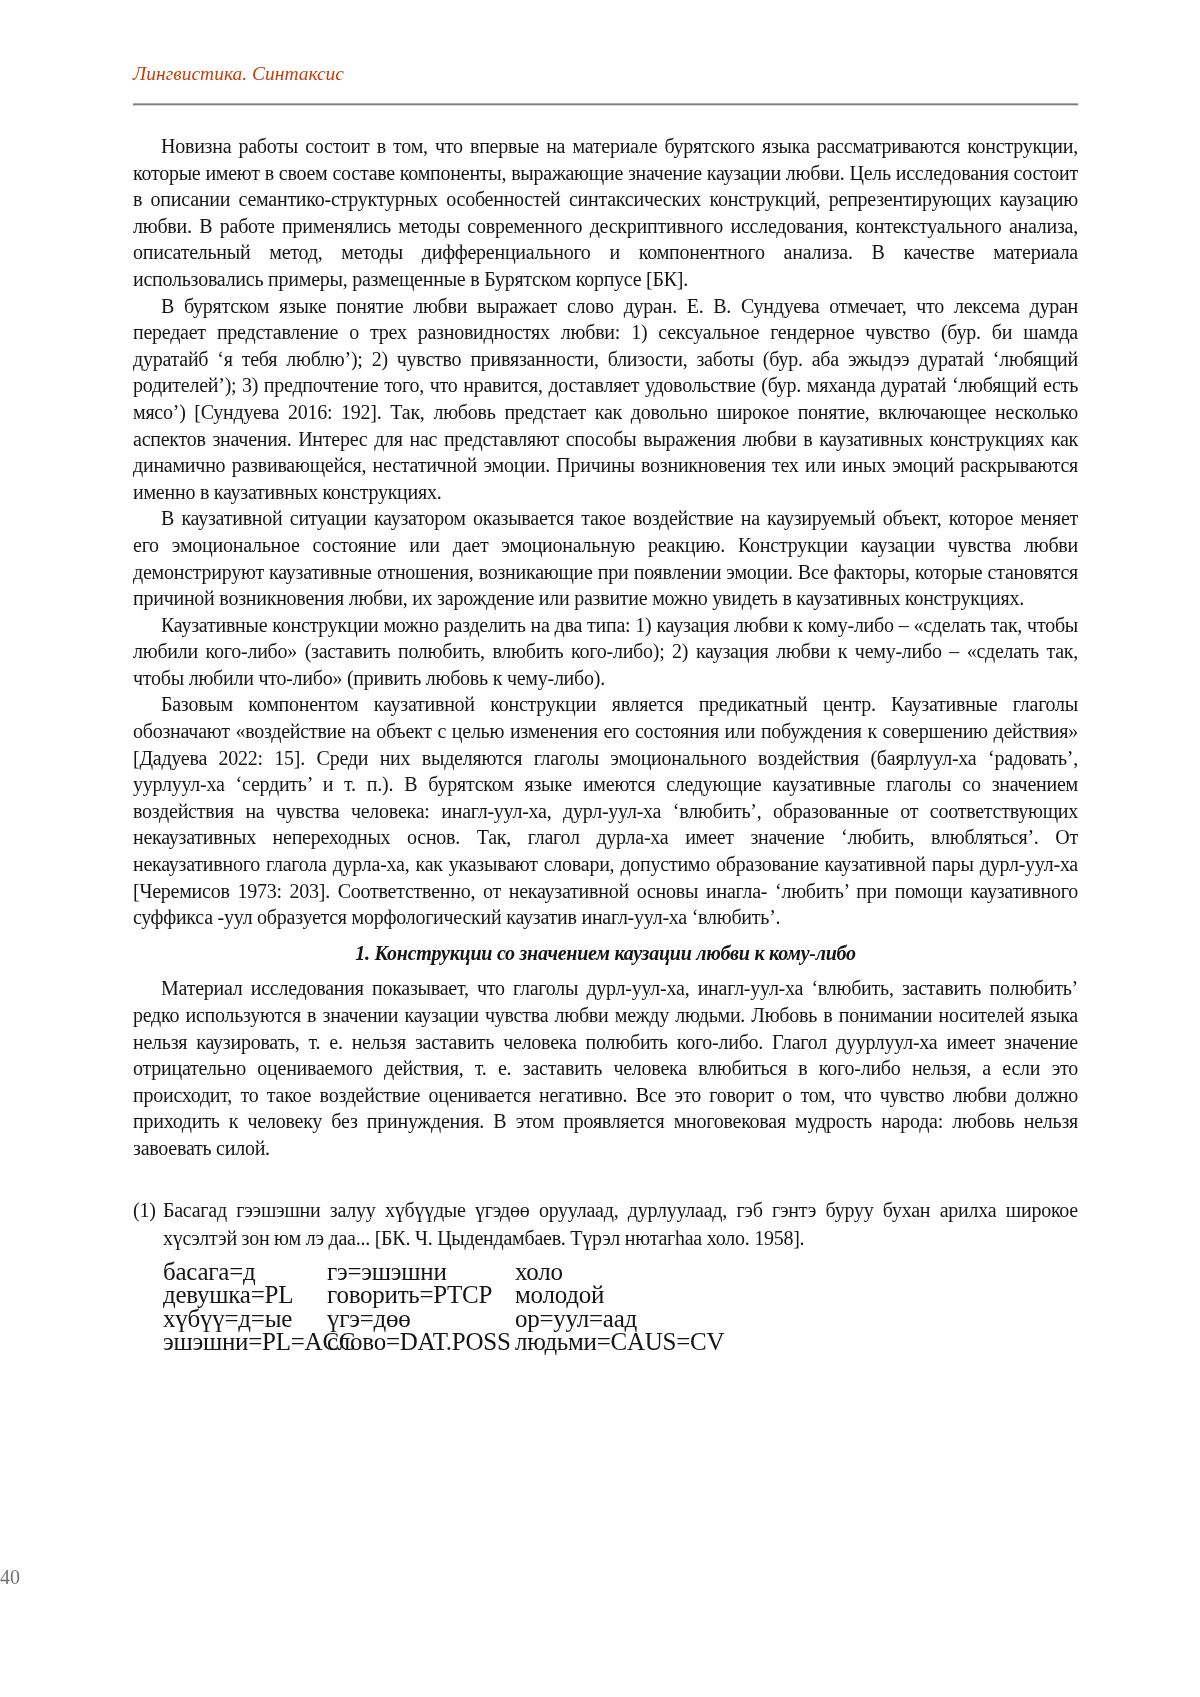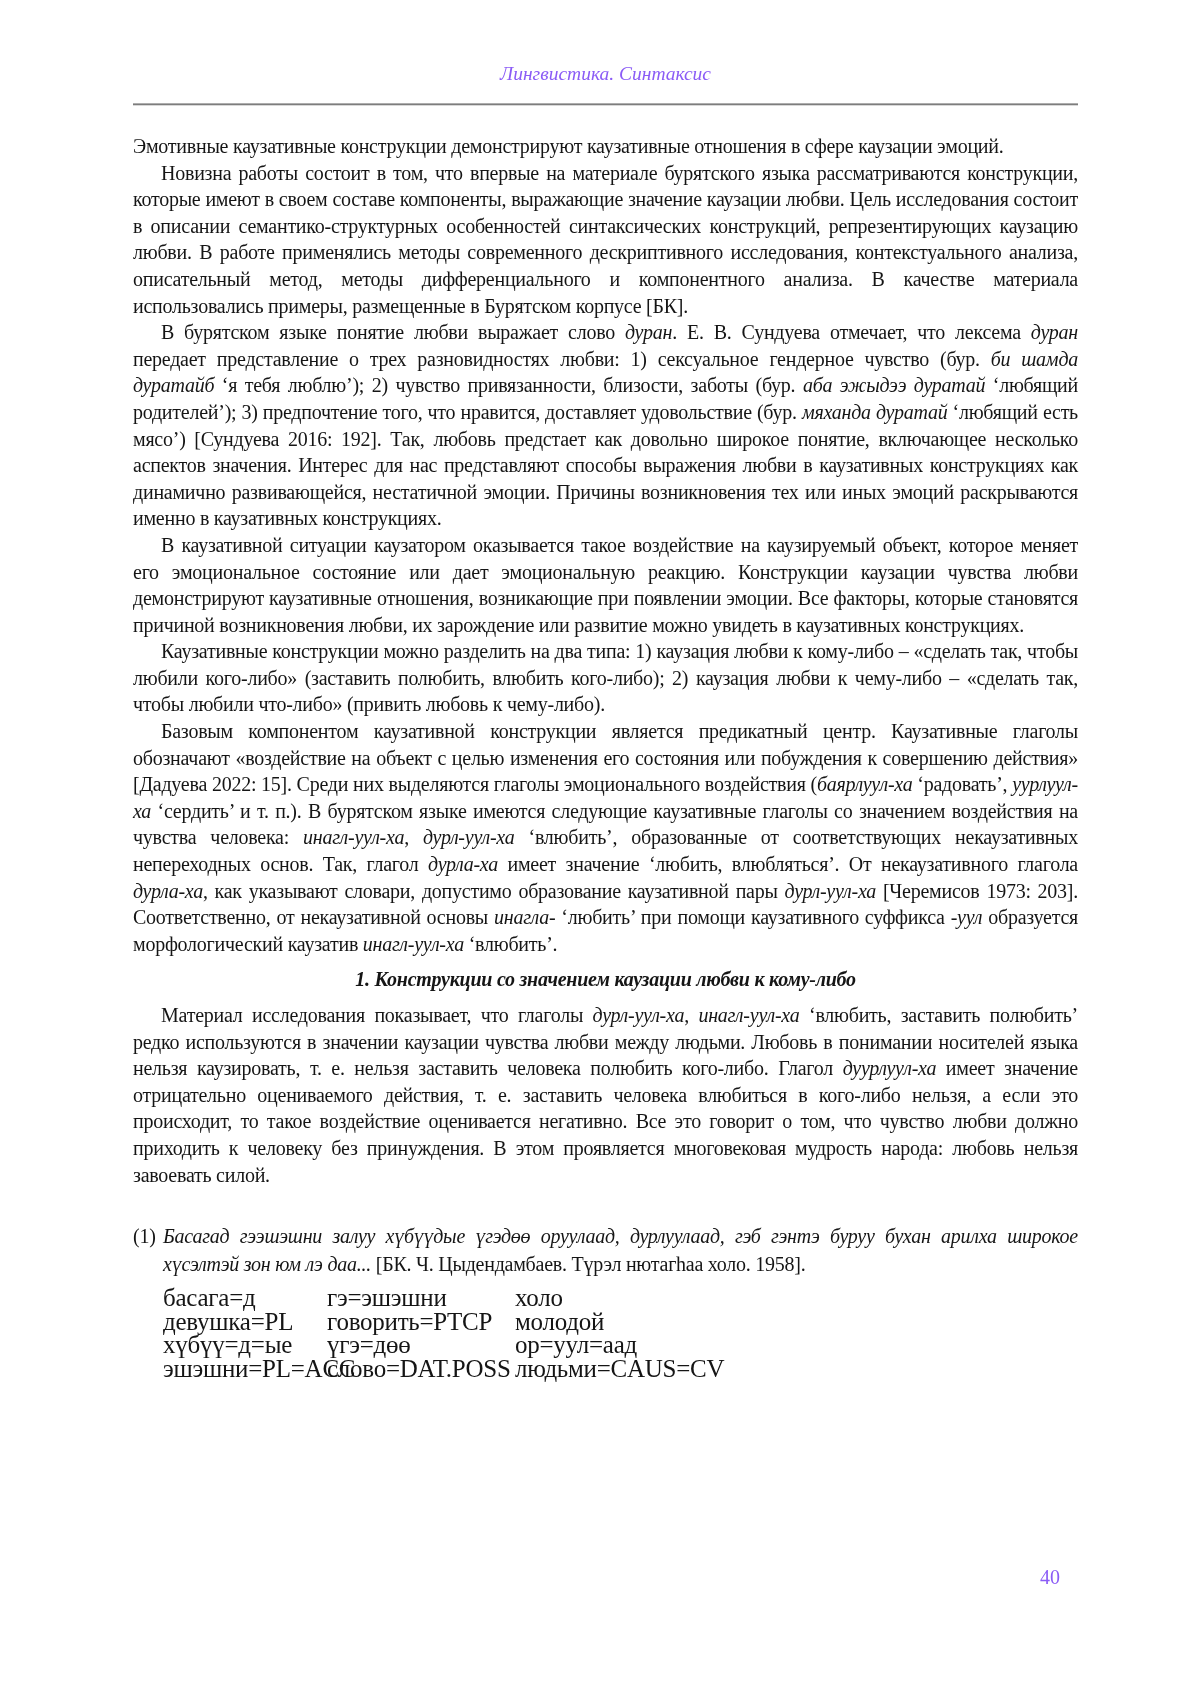--- a/index.html
+++ b/index.html
@@ -17,46 +17,45 @@
     overflow: hidden;
   }
   .content {
     position: absolute;
     left: 133px;
     top: 0;
     width: 945px;
   }
   .running-head {
     margin-top: 62px;
-    text-align: center;
     font-style: italic;
     font-size: 19.5px;
     line-height: 24px;
-    color: #8b5cf6;
+    color: #c2410c;
   }
   .rule {
     margin-top: 17px;
     height: 3px;
     background: linear-gradient(to bottom, #adadad 0 1px, #7d7d7d 1px 2px, #d8d8d8 2px 3px);
   }
   .body-text {
     margin-top: 27px;
     font-size: 20px;
     line-height: 26.6px;
     text-align: justify;
     letter-spacing: -0.25px;
   }
   .body-text p.para {
     margin: 0;
     text-indent: 0;
   }
   .body-text p.para.indent {
     text-indent: 28px;
   }
-  .it { font-style: italic; }
+  .it { }
   p.section-heading {
     margin: 9px 0 9px 0;
     font-weight: bold;
     text-align: center;
     text-indent: 0;
     font-style: italic;
   }
   .example-block {
     position: relative;
     margin-top: 34px;
@@ -82,38 +81,37 @@
     line-height: 23.5px;
     letter-spacing: -0.25px;
     text-align: left;
   }
   .gloss-cell { white-space: nowrap; }
   .page-number {
     position: absolute;
     top: 1566px;
     left: 0;
     width: 1060px;
-    text-align: right;
+    text-align: left;
     font-size: 20px;
-    color: #8b5cf6;
+    color: #737373;
   }
 </style>
 </head>
 <body>
 
 <div class="page">
   <div class="content">
 
     <div class="running-head">Лингвистика. Синтаксис</div>
 
     <div class="rule"></div>
 
     <div class="body-text">
 
-    <p class="para"><span>Эмотивные каузативные конструкции демонстрируют каузативные отношения в сфере каузации эмоций.</span></p>
         <p class="para indent"><span>Новизна работы состоит в том, что впервые на материале бурятского языка рассматриваются конструкции, которые имеют в своем составе компоненты, выражающие значение каузации любви. Цель исследования состоит в описании семантико-структурных особенностей синтаксических конструкций, репрезентирующих каузацию любви. В работе применялись методы современного дескриптивного исследования, контекстуального анализа, описательный метод, методы дифференциального и компонентного анализа. В качестве материала использовались примеры, размещенные в Бурятском корпусе [БК].</span></p>
         <p class="para indent"><span>В бурятском языке понятие любви выражает слово </span><span class="it">дуран</span><span>. Е. В. Сундуева отмечает, что лексема </span><span class="it">дуран</span><span> передает представление о трех разновидностях любви: 1) сексуальное гендерное чувство (бур. </span><span class="it">би шамда дуратайб</span><span> ‘я тебя люблю’); 2) чувство привязанности, близости, заботы (бур. </span><span class="it">аба эжыдээ дуратай</span><span> ‘любящий родителей’); 3) предпочтение того, что нравится, доставляет удовольствие (бур. </span><span class="it">мяханда дуратай</span><span> ‘любящий есть мясо’) [Сундуева 2016: 192]. Так, любовь предстает как довольно широкое понятие, включающее несколько аспектов значения. Интерес для нас представляют способы выражения любви в каузативных конструкциях как динамично развивающейся, нестатичной эмоции. Причины возникновения тех или иных эмоций раскрываются именно в каузативных конструкциях.</span></p>
         <p class="para indent"><span>В каузативной ситуации каузатором оказывается такое воздействие на каузируемый объект, которое меняет его эмоциональное состояние или дает эмоциональную реакцию. Конструкции каузации чувства любви демонстрируют каузативные отношения, возникающие при появлении эмоции. Все факторы, которые становятся причиной возникновения любви, их зарождение или развитие можно увидеть в каузативных конструкциях.</span></p>
         <p class="para indent"><span>Каузативные конструкции можно разделить на два типа: 1) каузация любви к кому-либо – «сделать так, чтобы любили кого-либо» (заставить полюбить, влюбить кого-либо); 2) каузация любви к чему-либо – «сделать так, чтобы любили что-либо» (привить любовь к чему-либо).</span></p>
         <p class="para indent"><span>Базовым компонентом каузативной конструкции является предикатный центр. Каузативные глаголы обозначают «воздействие на объект с целью изменения его состояния или побуждения к совершению действия» [Дадуева 2022: 15]. Среди них выделяются глаголы эмоционального воздействия (</span><span class="it">баярлуул-ха</span><span> ‘радовать’, </span><span class="it">уурлуул-ха</span><span> ‘сердить’ и т. п.). В бурятском языке имеются следующие каузативные глаголы со значением воздействия на чувства человека: </span><span class="it">инагл-уул-ха</span><span>, </span><span class="it">дурл-уул-ха</span><span> ‘влюбить’, образованные от соответствующих некаузативных непереходных основ. Так, глагол </span><span class="it">дурла-ха</span><span> имеет значение ‘любить, влюбляться’. От некаузативного глагола </span><span class="it">дурла-ха</span><span>, как указывают словари, допустимо образование каузативной пары </span><span class="it">дурл-уул-ха</span><span> [Черемисов 1973: 203]. Соответственно, от некаузативной основы </span><span class="it">инагла-</span><span> ‘любить’ при помощи каузативного суффикса </span><span class="it">-уул</span><span> образуется морфологический каузатив </span><span class="it">инагл-уул-ха</span><span> ‘влюбить’.</span></p>
         <p class="section-heading">1. Конструкции со значением каузации любви к кому-либо</p>
         <p class="para indent"><span>Материал исследования показывает, что глаголы </span><span class="it">дурл-уул-ха</span><span>, </span><span class="it">инагл-уул-ха</span><span> ‘влюбить, заставить полюбить’ редко используются в значении каузации чувства любви между людьми. Любовь в понимании носителей языка нельзя каузировать, т. е. нельзя заставить человека полюбить кого-либо. Глагол </span><span class="it">дуурлуул-ха</span><span> имеет значение отрицательно оцениваемого действия, т. е. заставить человека влюбиться в кого-либо нельзя, а если это происходит, то такое воздействие оценивается негативно. Все это говорит о том, что чувство любви должно приходить к человеку без принуждения. В этом проявляется многовековая мудрость народа: любовь нельзя завоевать силой.</span></p>
       </div>
 
     <div class="example-block">

